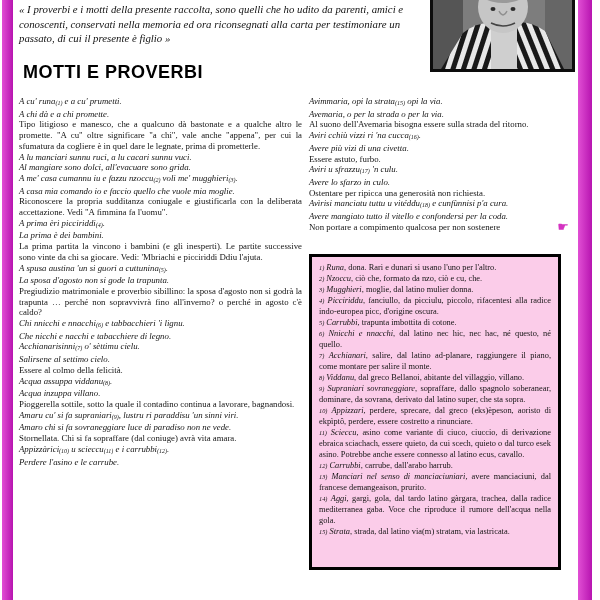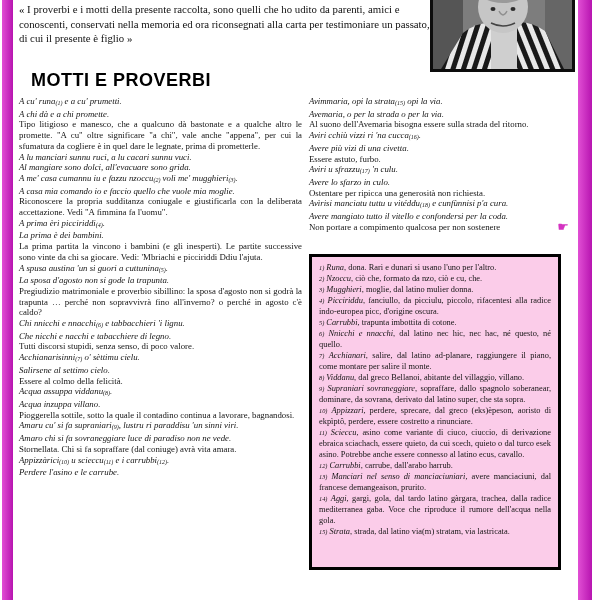--- a/index.html
+++ b/index.html
@@ -8,30 +8,30 @@
     background:#ffffff;color:#141414;
     font-family:"Liberation Serif", serif;
   }
   .stripe{position:absolute;top:0;bottom:0;background:linear-gradient(90deg,#e14fd4,#b714b0);}
   .stripe.left{left:2px;width:11px;}
   .stripe.right{right:8px;width:14px;}
   .content{position:absolute;left:17px;top:0;width:558px;height:600px;}
 
   .quote{
     position:absolute;left:2px;top:2px;width:414px;margin:0;
-    font-size:10.8px;line-height:14.6px;color:#111;
+    font-style:italic;font-size:10.8px;line-height:14.6px;color:#111;
   }
   .photo{
     position:absolute;left:413px;top:-10px;width:139px;height:76px;
     border:3px solid #0d0d0d;background:#8a8a8a;overflow:hidden;
   }
   .photo svg{display:block;}
 
   .title{
-    position:absolute;top:58px;left:2px;margin:12px;
+    position:absolute;top:58px;left:2px;margin:4px;
     font-family:"Liberation Sans", sans-serif;
     font-size:18px;font-weight:bold;letter-spacing:.5px;color:#000;
   }
 
   .cols{position:absolute;top:96px;left:2px;width:556px;display:flex;gap:7px;}
   .col{width:283px;font-size:8.8px;line-height:10.7px;}
   .col.rightcol{width:266px;}
   .col p{margin:0;}
   .sic,.tr{font-style:italic;}
   .ex{text-align:justify;}
@@ -103,21 +103,20 @@
         <p class="tr">A casa mia comando io e faccio quello che vuole mia moglie.</p>
         <p class="ex">Riconoscere la propria sudditanza coniugale e giustificarla con la deliberata accettazione. Vedi "A fimmina fa l'uomu".</p>
         <p class="sic">A prima èri picciriddi<span class="fnm">(4)</span>.</p>
         <p class="tr">La prima è dei bambini.</p>
         <p class="ex">La prima partita la vincono i bambini (e gli inesperti). Le partite successive sono vinte da chi sa giocare. Vedi: 'Mbriachi e picciriddi Ddiu l'ajuta.</p>
         <p class="sic">A spusa austina 'un si guori a cuttunina<span class="fnm">(5)</span>.</p>
         <p class="tr">La sposa d'agosto non si gode la trapunta.</p>
         <p class="ex">Pregiudizio matrimoniale e proverbio sibillino: la sposa d'agosto non si godrà la trapunta … perché non sopravvivrà fino all'inverno? o perché in agosto c'è caldo?</p>
         <p class="sic">Chi nnicchi e nnacchi<span class="fnm">(6)</span> e tabbacchieri 'i lignu.</p>
         <p class="tr">Che nicchi e nacchi e tabacchiere di legno.</p>
-        <p class="ex">Tutti discorsi stupidi, senza senso, di poco valore.</p>
         <p class="sic">Acchianarisinni<span class="fnm">(7)</span> o' sèttimu cielu.</p>
         <p class="tr">Salirsene al settimo cielo.</p>
         <p class="ex">Essere al colmo della felicità.</p>
         <p class="sic">Acqua assuppa viddanu<span class="fnm">(8)</span>.</p>
         <p class="tr">Acqua inzuppa villano.</p>
         <p class="ex">Pioggerella sottile, sotto la quale il contadino continua a lavorare, bagnandosi.</p>
         <p class="sic">Amaru cu' si fa supraniari<span class="fnm">(9)</span>, lustru ri paraddisu 'un sinni viri.</p>
         <p class="tr">Amaro chi si fa sovraneggiare luce di paradiso non ne vede.</p>
         <p class="ex">Stornellata. Chi si fa sopraffare (dal coniuge) avrà vita amara.</p>
         <p class="sic">Appizzàrici<span class="fnm">(10)</span> u scieccu<span class="fnm">(11)</span> e i carrubbi<span class="fnm">(12)</span>.</p>

